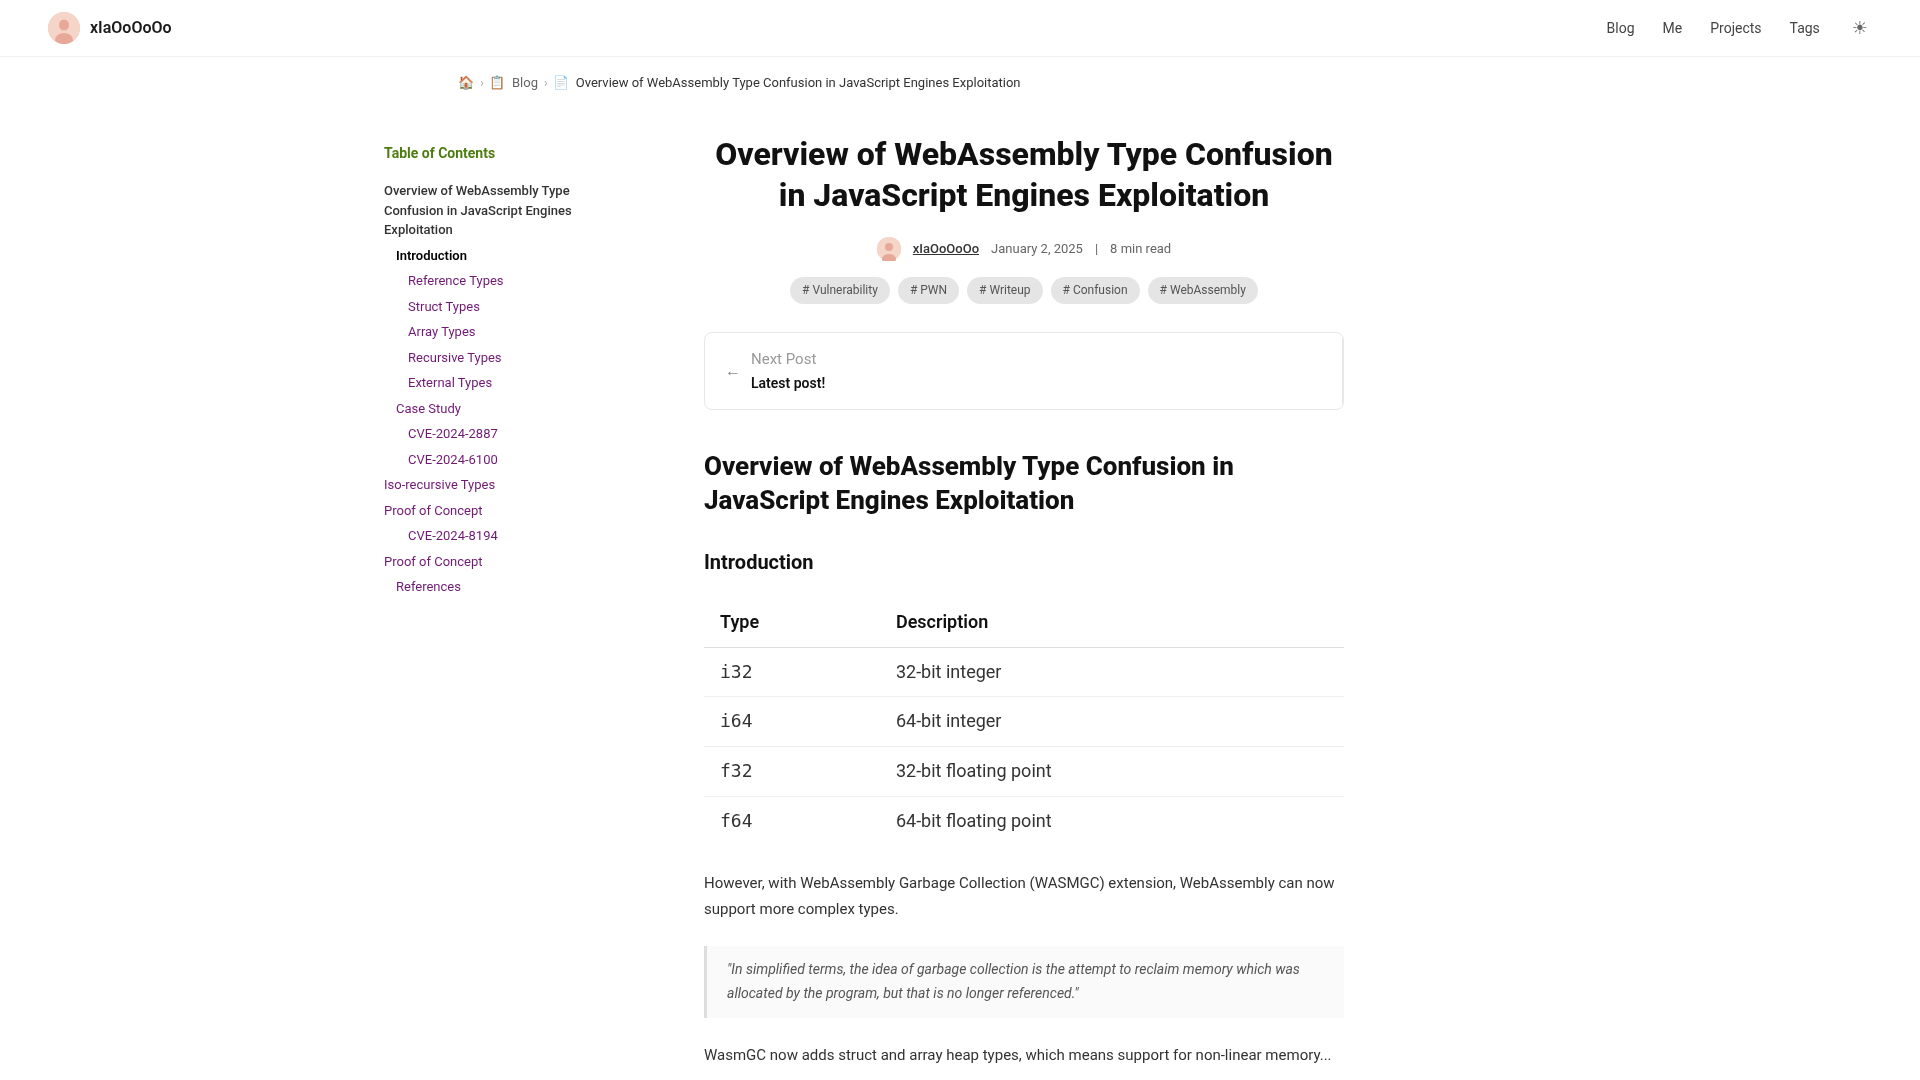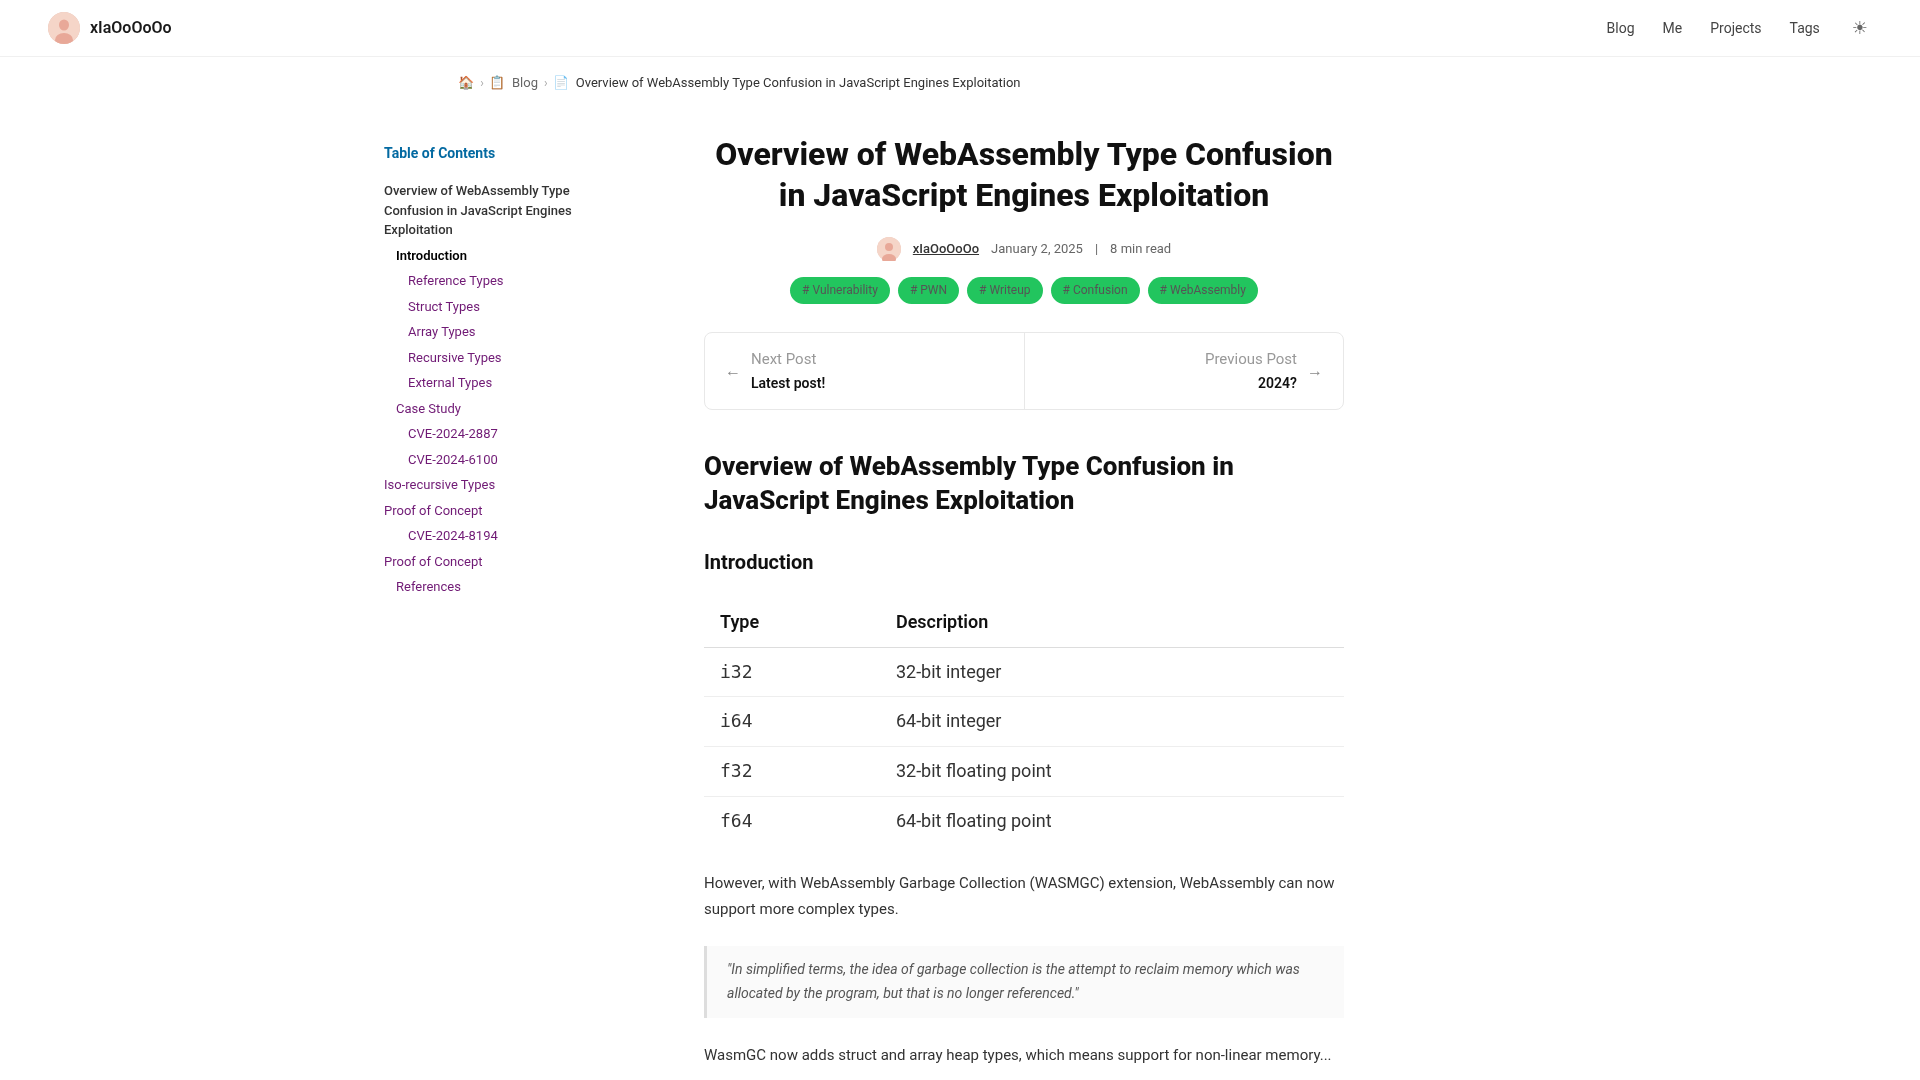--- a/index.html
+++ b/index.html
@@ -89,21 +89,21 @@
       position: sticky;
       top: 60px;
       max-height: calc(100vh - 60px);
       overflow-y: auto;
       padding-right: 16px;
     }
     .toc-title {
       font-weight: 700;
       font-size: 14px;
       margin-bottom: 14px;
-      color: #0369a1;
+      color: #4d7c0f;
     }
     .toc-item {
       display: block;
       font-size: 13px;
       color: #701a75;
       text-decoration: none;
       padding: 3px 0;
       cursor: pointer;
       line-height: 1.5;
     }
@@ -152,21 +152,21 @@
       cursor: pointer;
     }
     .tags {
       display: flex;
       justify-content: center;
       gap: 8px;
       flex-wrap: wrap;
       margin-bottom: 28px;
     }
     .tag {
-      background: #22c55e;
+      background: #e5e5e5;
       border-radius: 20px;
       padding: 4px 12px;
       font-size: 12px;
       color: #555;
       cursor: pointer;
     }
     
     .post-nav {
       display: flex;
       gap: 0;
@@ -345,27 +345,20 @@
         <span class="tag"># WebAssembly</span>
       </div>
 
     <div class="post-nav">
       <a class="post-nav-item">
         <span class="nav-arrow">←</span>
         <div>
           <span class="post-nav-label">Next Post</span>
           <span class="post-nav-title">Latest post!</span>
         </div>
-      </a>
-      <a class="post-nav-item right">
-        <div style="text-align:right;">
-          <span class="post-nav-label">Previous Post</span>
-          <span class="post-nav-title">2024?</span>
-        </div>
-        <span class="nav-arrow">→</span>
       </a>
     </div>
 
     <div class="article-body">
 
       <h2 class="article-heading">Overview of WebAssembly Type Confusion in JavaScript Engines Exploitation</h2>
 
       <h3 class="section-heading">Introduction</h3>
 
 

